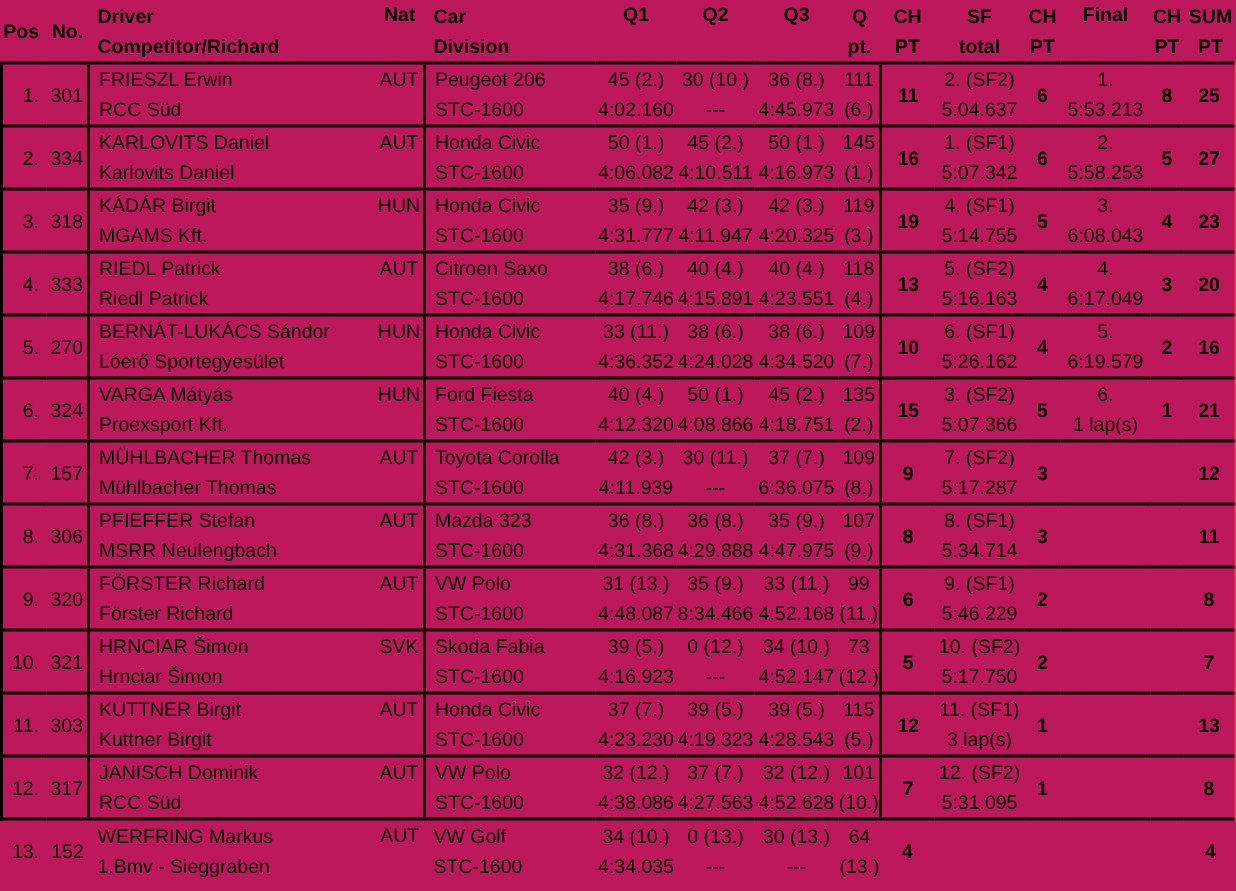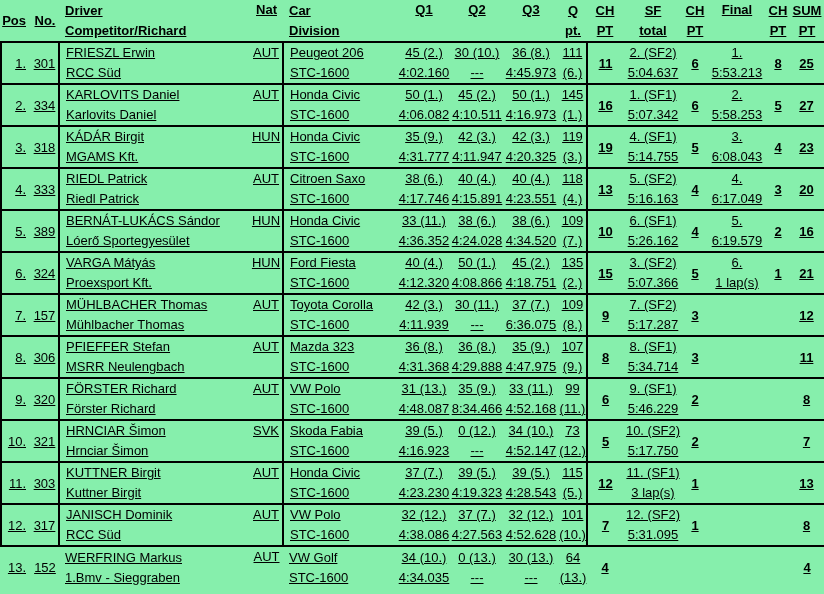--- a/index.html
+++ b/index.html
@@ -7,41 +7,40 @@
     padding: 0;
     background: #fff;
     color: #000;
     font-family: "Liberation Sans", sans-serif;
     font-size: 13px;
   }
   #page {
     width: 824px;
     height: 594px;
     overflow: hidden;
-    background: #86efac;
-    text-decoration: underline;
+    background: #be185d;
   }
   table {
     border-collapse: collapse;
     table-layout: fixed;
     width: 824px;
   }
   th, td {
     padding: 0;
     vertical-align: middle;
     overflow: hidden;
     white-space: nowrap;
     font-weight: normal;
   }
   thead th { border-bottom: 2px solid #000; }
   tbody td { border-bottom: 2px solid #000; }
   tbody tr.last-row td { border-bottom: none; border-left: none !important; border-right: none !important; }
 
   td.bl { border-left: 2px solid #000; }
-  td.br { border-right: 2px solid #ef4444; }
+  td.br { border-right: 4px solid #ef4444; }
 
   .line { height: 20px; line-height: 20px; }
   .hline { height: 20px; line-height: 20px; font-weight: bold; }
   thead tr { height: 42px; }
   tbody tr { height: 42px; }
 
   .al { text-align: left; padding-left: 6px; }
   .ac { text-align: center; }
   .ar { text-align: right; padding-right: 5px; }
   .bold { font-weight: bold; }
@@ -298,21 +297,21 @@
     <td class="ac">
       <div class="line">4.</div>
       <div class="line">6:17.049</div>
     </td>
     <td class="ac bold"><span>3</span></td>
     <td class="ac bold br"><span>20</span></td>
   </tr>
 
   <tr>
     <td class="ar bl"><span>5.</span></td>
-    <td class="ac"><span>389</span></td>
+    <td class="ac"><span>270</span></td>
     <td class="al bl">
       <div class="line">BERNÁT-LUKÁCS Sándor</div>
       <div class="line">Lóerő Sportegyesület</div>
     </td>
     <td class="ac top">
             <div class="line">HUN</div>
           </td>
     <td class="al bl">
       <div class="line">Honda Civic</div>
       <div class="line">STC-1600</div>

